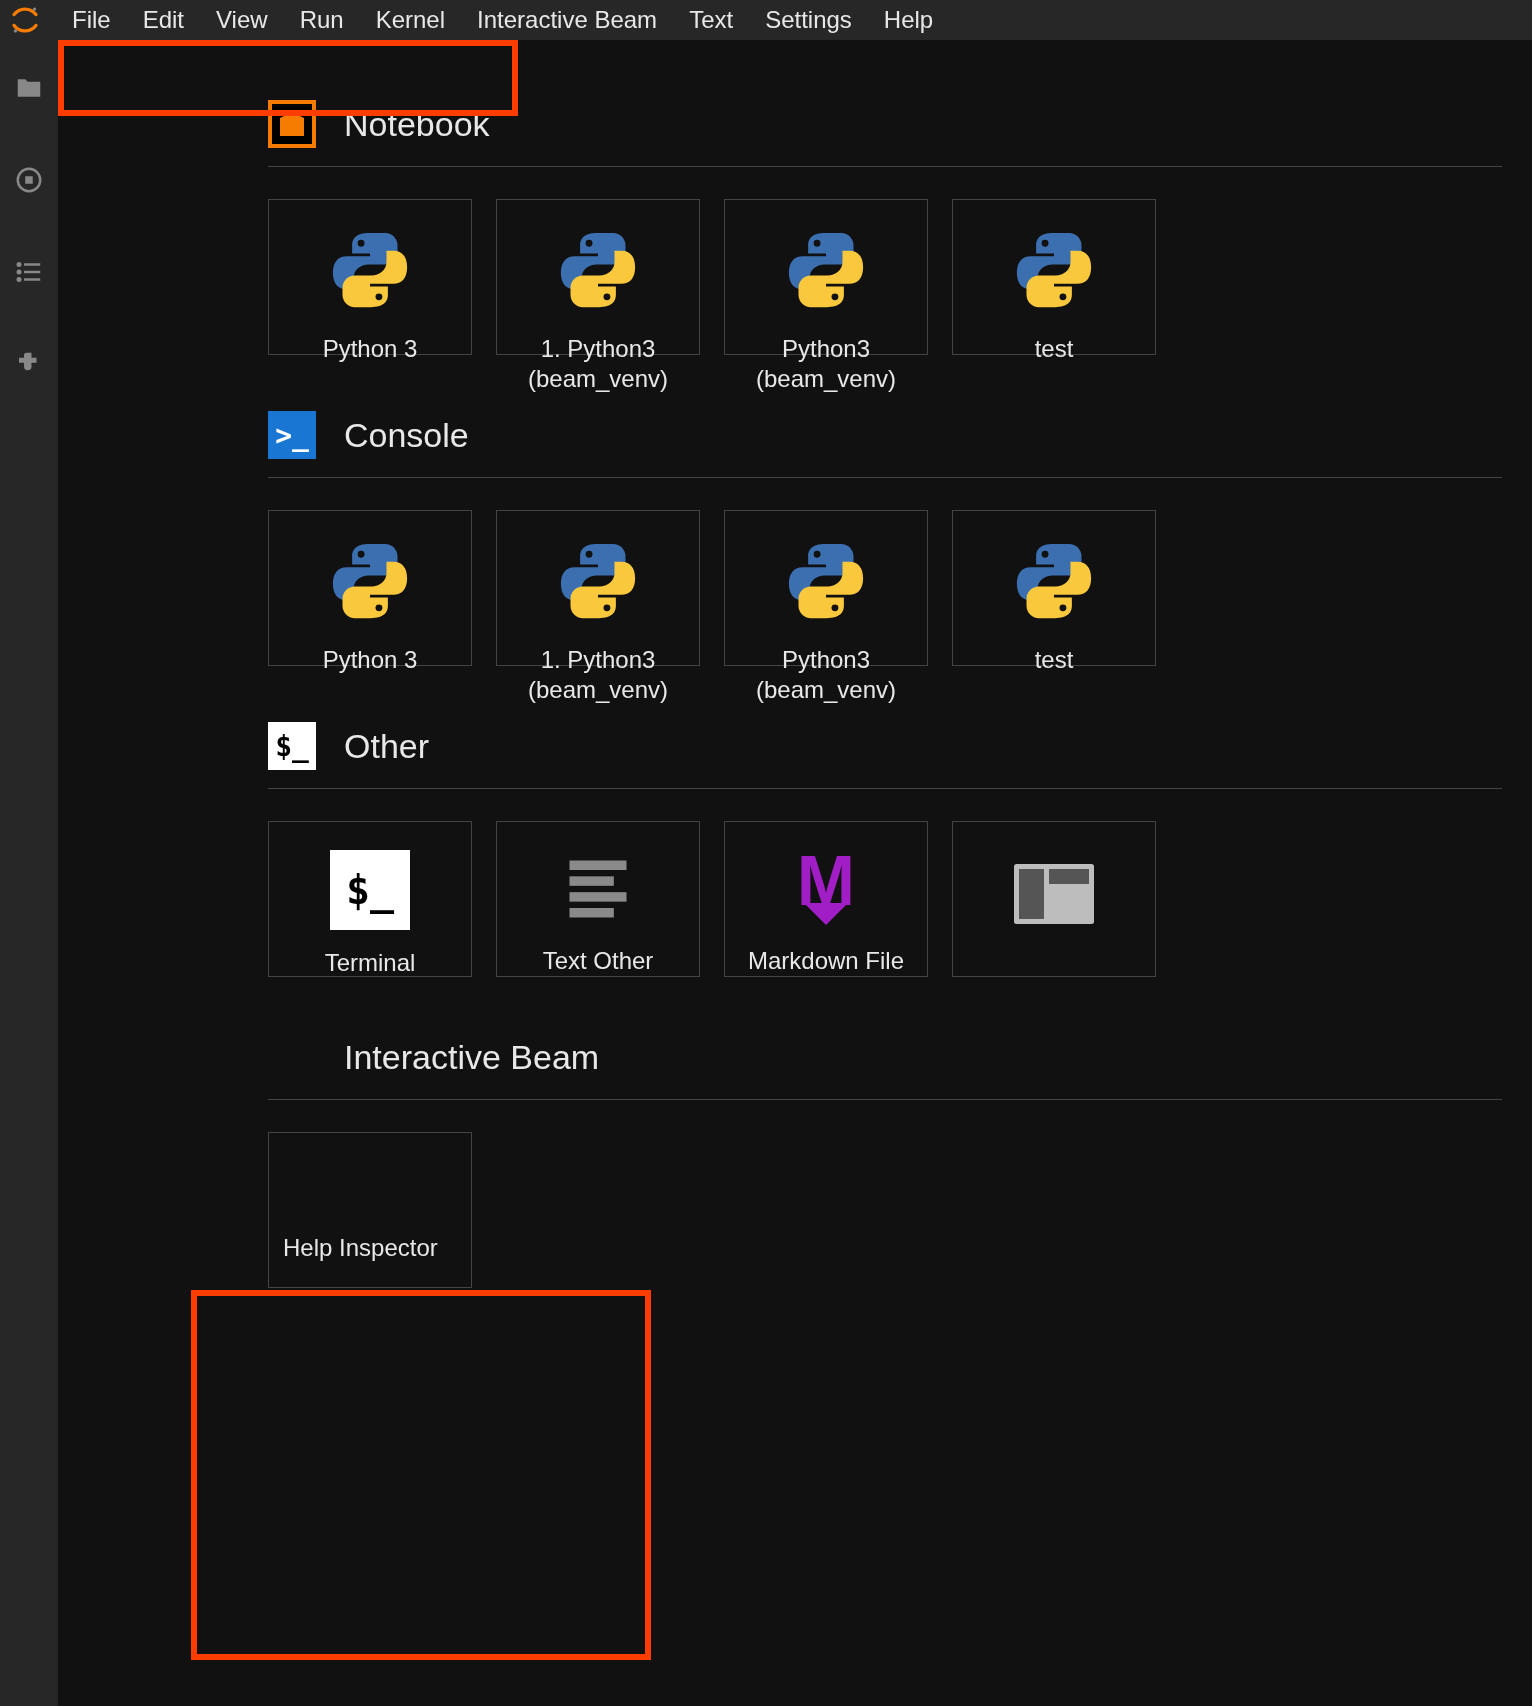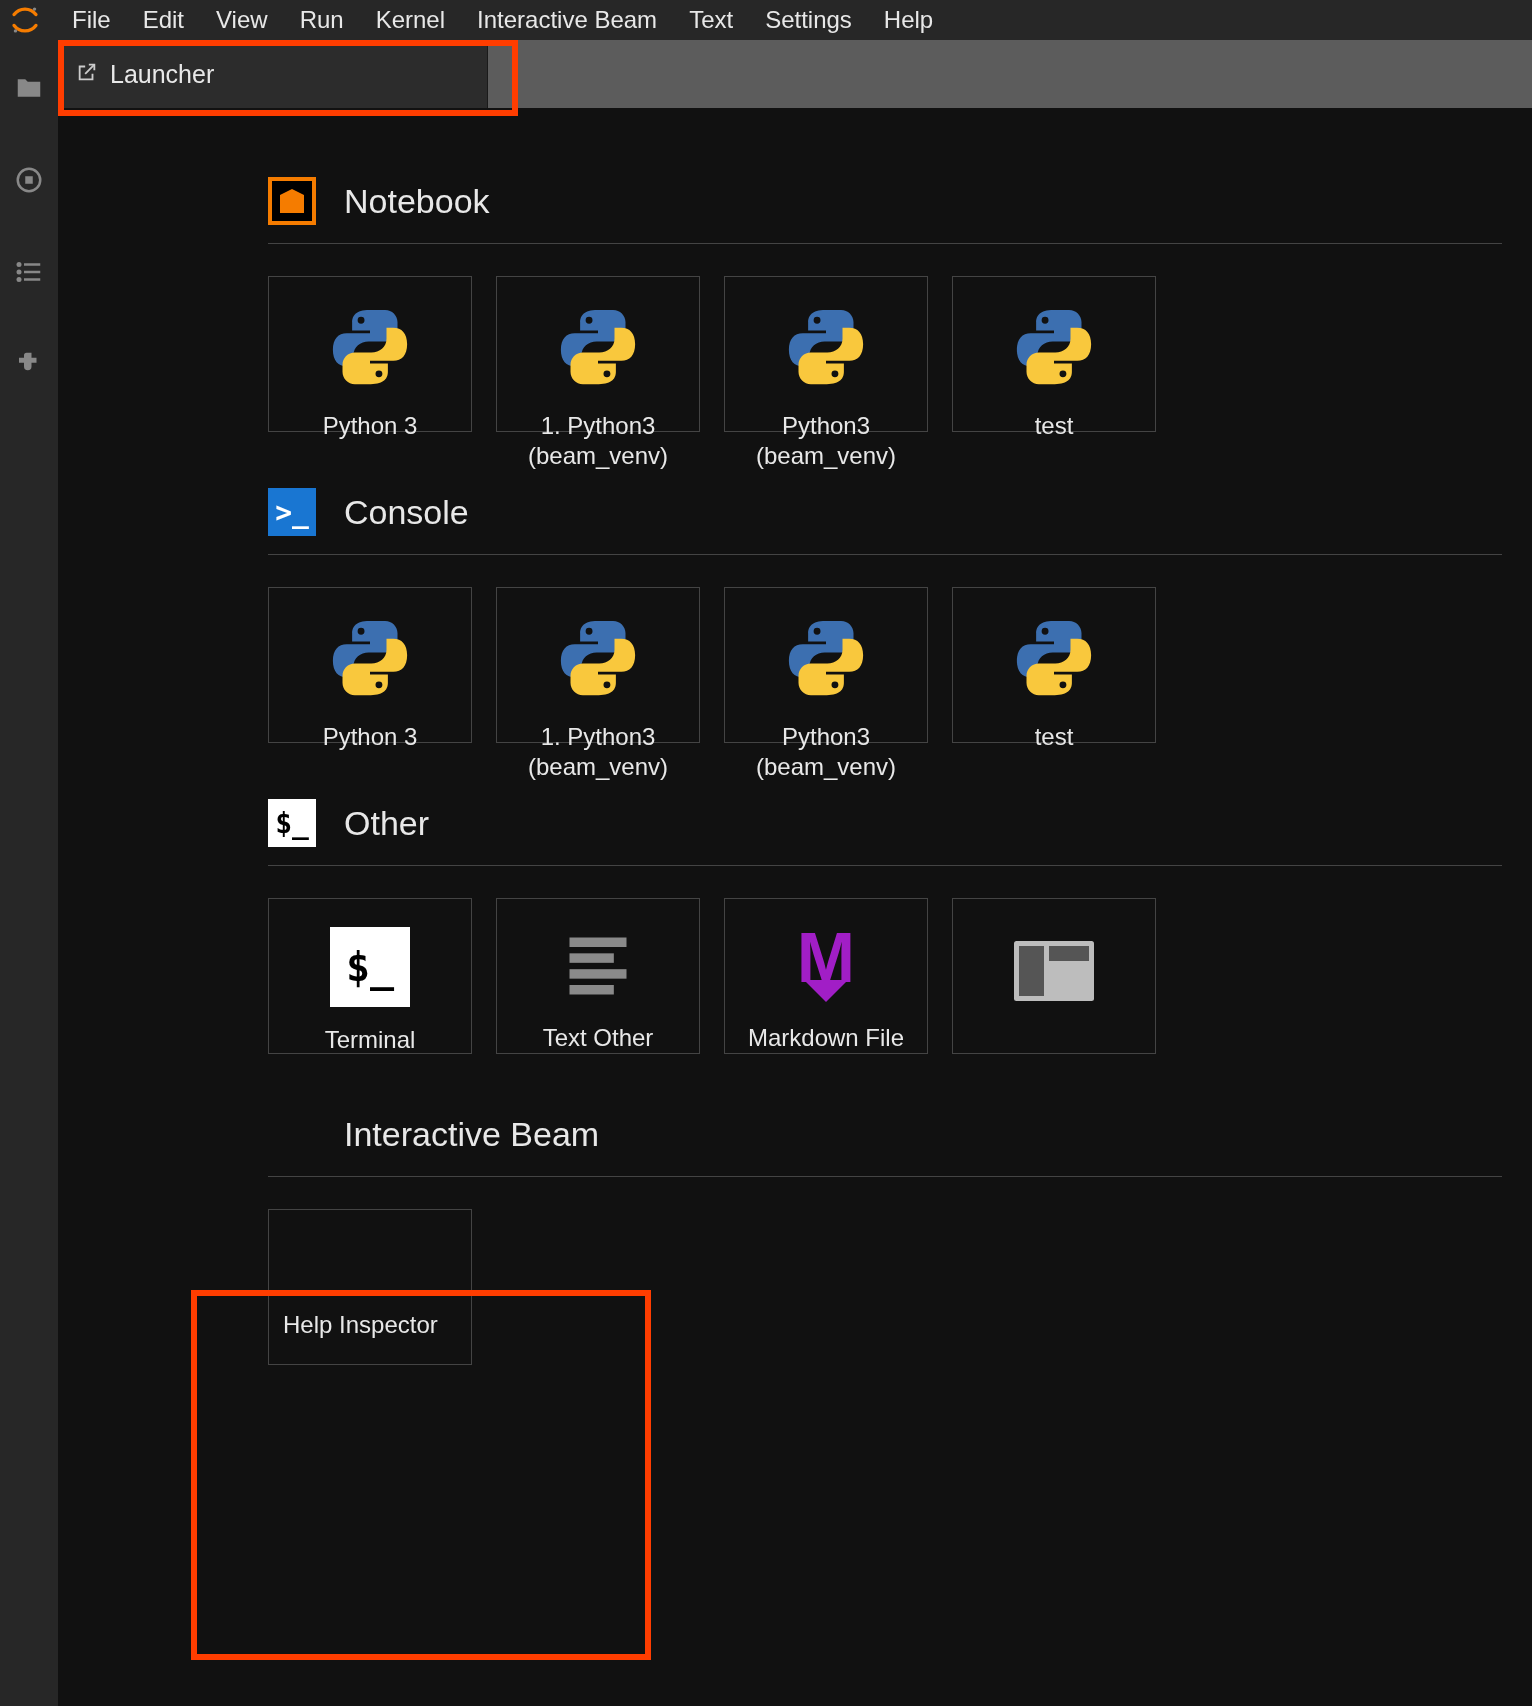--- a/index.html
+++ b/index.html
@@ -96,21 +96,20 @@
     gap:12px;
     min-width:430px;
     border-right:1px solid #1a1a1a;
   }
   .tab .launch-icon svg{width:22px;height:22px;}
   .content{
     flex:1;
     background:var(--bg-main);
     overflow:auto;
     padding:60px 30px 60px 210px;
-    margin-top:9px;
   }
   
   .section{margin-bottom:56px;}
   .section-header{
     display:flex;
     align-items:center;
     gap:28px;
     margin-bottom:18px;
   }
   .section-icon{
@@ -230,32 +229,20 @@
     </div>
     <div class="rail-item">
       <svg viewBox="0 0 24 24" fill="#888">
           <path d="M10 3h4v4h4v4h-4v3a3 3 0 1 1-6 0v-3H4V7h4V5a2 2 0 0 1 2-2z"></path>
         </svg>
     </div>
   </div>
 
   <div class="maincol">
 
-    <div class="tabstrip">
-      <div class="tab">
-        <span class="launch-icon">
-          <svg viewBox="0 0 24 24" fill="none" stroke="#ccc" stroke-width="2">
-              <path d="M14 4h6v6"></path>
-              <path d="M20 4L10 14"></path>
-              <path d="M18 14v6H4V6h6"></path>
-            </svg>
-        </span>
-        <span>Launcher</span>
-      </div>
-    </div>
 
     <div class="content">
 
       <div class="section">
         <div class="section-header">
           <div class="section-icon nb-icon">
             <svg viewBox="0 0 32 32">
                 <path d="M4 28 L4 10 L16 4 L28 10 L28 28 Z" fill="#f57c00"></path>
               </svg>
           </div>

